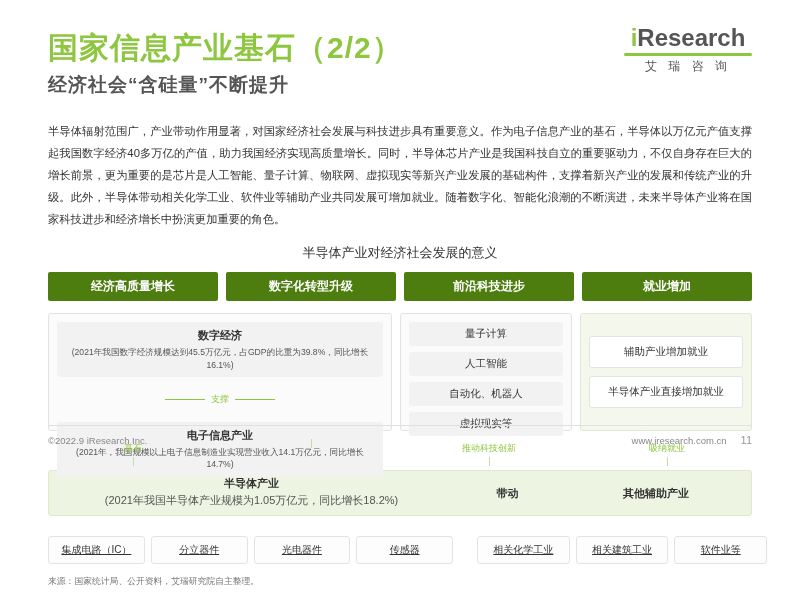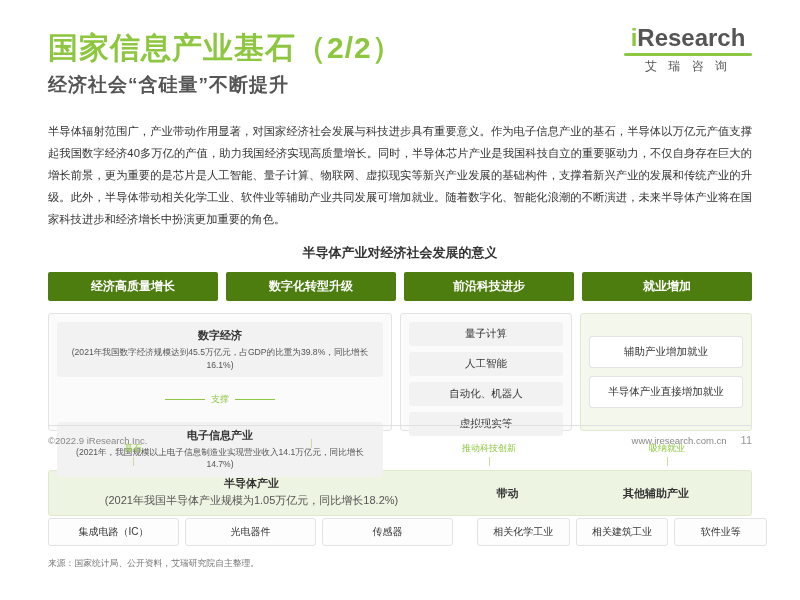--- a/index.html
+++ b/index.html
@@ -79,21 +79,21 @@
     line-height: 1.95;
     color: #333333;
     text-align: justify;
   }
 
   
   .chart-title {
     margin-top: 14px;
     text-align: center;
     font-size: 13px;
-    font-weight: bold;
+    font-weight: normal;
     color: #333333;
   }
   .chart {
     margin-top: 10px;
     position: relative;
   }
   .cols {
     display: flex;
     gap: 8px;
   }
@@ -234,23 +234,24 @@
     flex: 0 0 190px;
     display: flex;
     align-items: center;
     justify-content: center;
     font-size: 11px;
     font-weight: bold;
     color: #333;
   }
 
   .chips {
-    margin-top: 2px;
+    margin-top: 20px;
     display: flex;
     gap: 12px;
+    text-decoration: underline;
   }
   .chip {
     border: 1px solid #e3e3e3;
     background: #fdfdfd;
     border-radius: 3px;
     font-size: 10px;
     color: #333;
     text-align: center;
     padding: 6px 0;
   }
@@ -394,20 +395,21 @@
         <div class="t">半导体产业</div>
         <div class="d">(2021年我国半导体产业规模为1.05万亿元，同比增长18.2%)</div>
       </div>
       <div class="band-mid">带动</div>
       <div class="band-right">其他辅助产业</div>
     </div>
 
     <div class="chips">
       <div class="chips-left">
         <div class="chip">集成电路（IC）</div>
+        <div class="chip">分立器件</div>
         <div class="chip">光电器件</div>
         <div class="chip">传感器</div>
       </div>
       <div class="chips-gap"></div>
       <div class="chips-right">
         <div class="chip">相关化学工业</div>
         <div class="chip">相关建筑工业</div>
         <div class="chip">软件业等</div>
       </div>
     </div>

